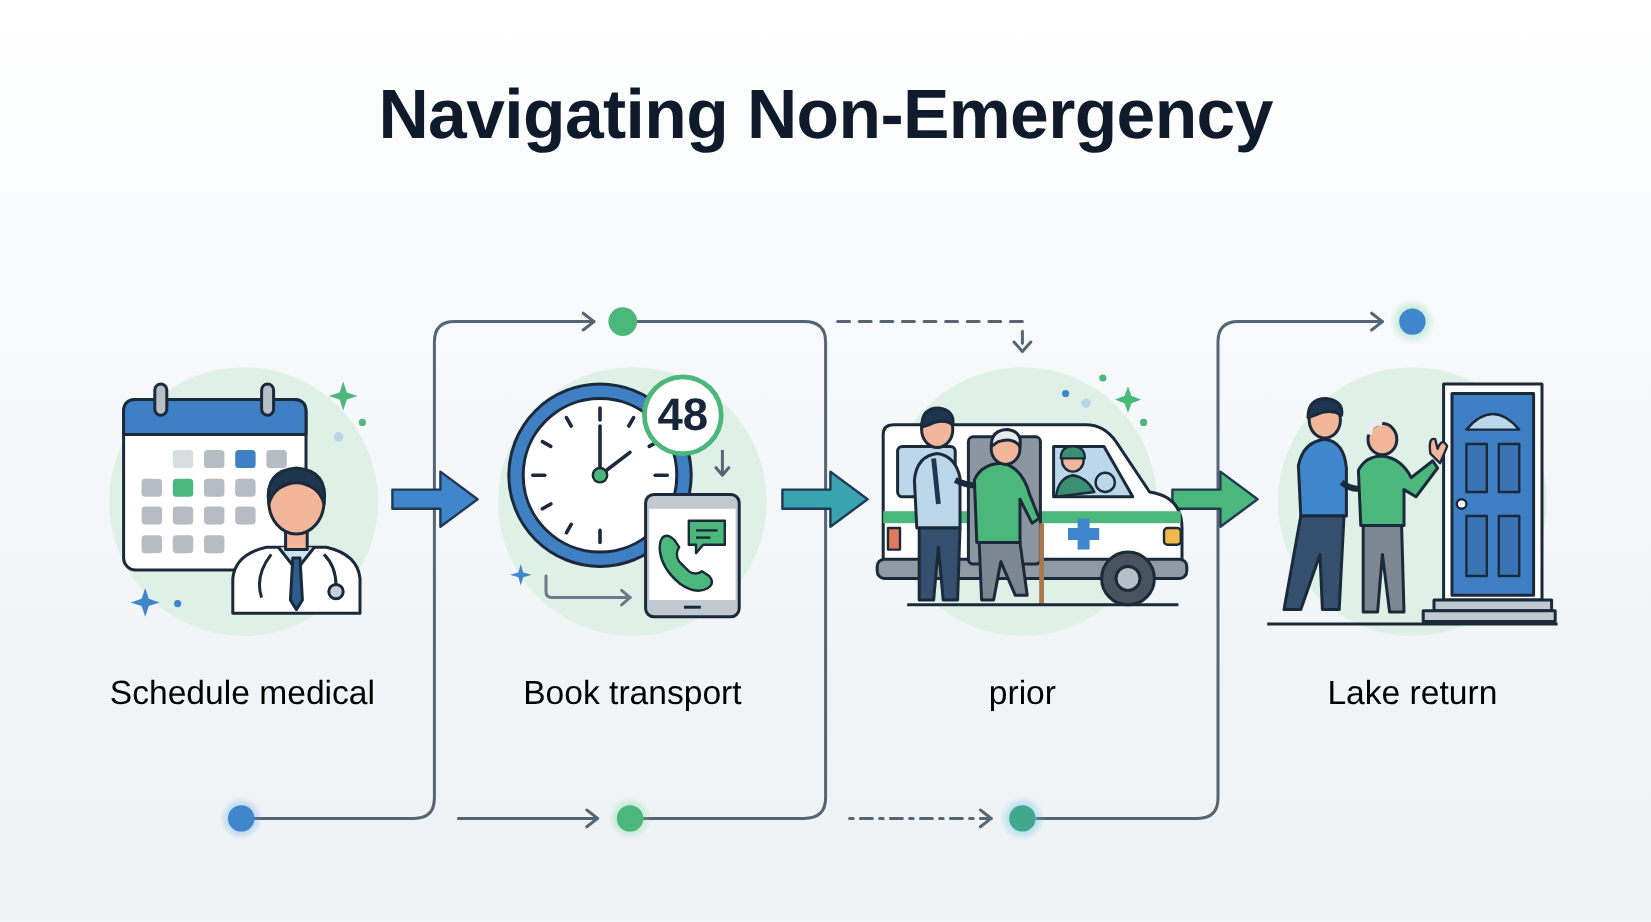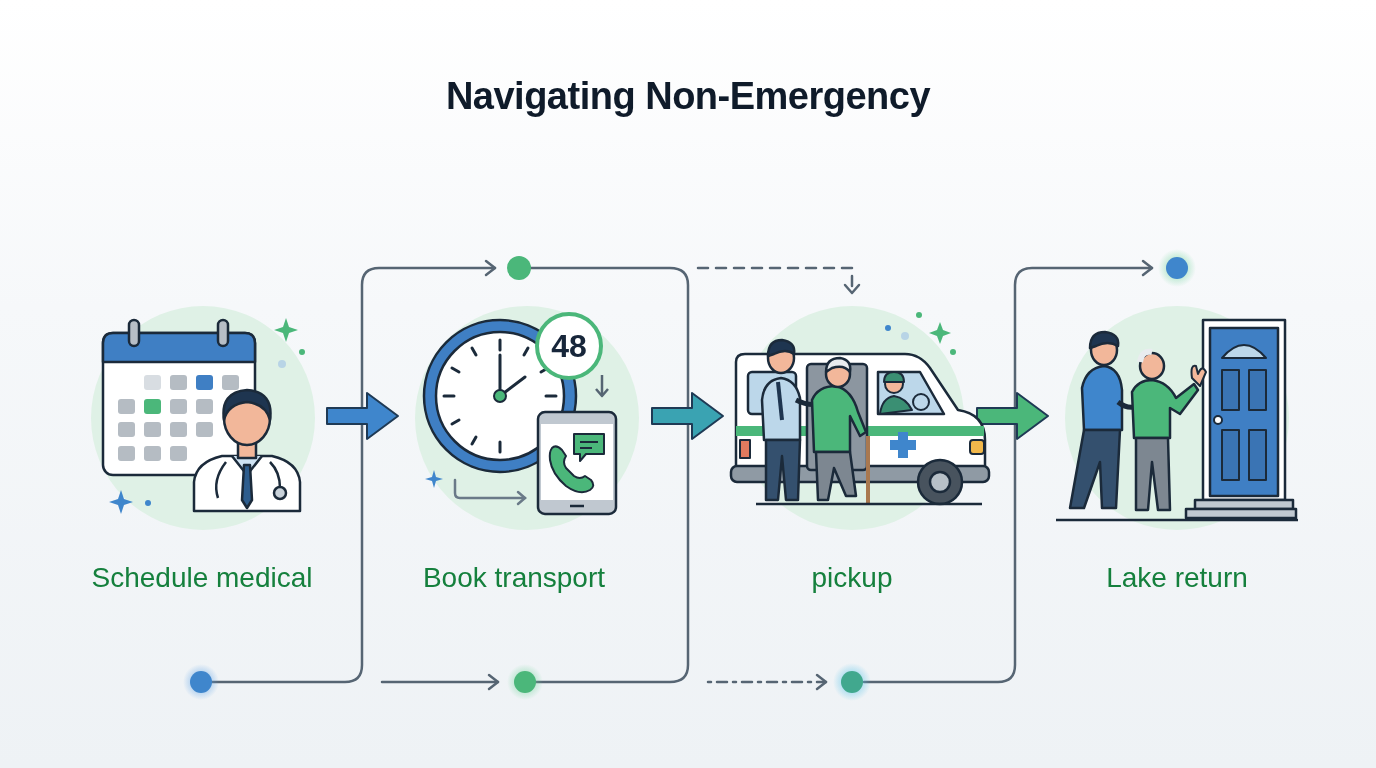--- a/index.html
+++ b/index.html
@@ -4,34 +4,34 @@
 <style>
   html, body { margin: 0; padding: 0; }
   body {
     width: 1376px; height: 768px; overflow: hidden; position: relative;
     background: linear-gradient(180deg, #ffffff 0%, #f6f8fa 40%, #eef2f5 100%);
     font-family: "Liberation Sans", sans-serif;
   }
   .title {
     position: absolute; left: 0; top: 58px; width: 1376px; text-align: center;
     font-family: "Liberation Sans", sans-serif; font-weight: bold;
-    font-size: 38px; line-height: 76px; color: #0f1b2a; letter-spacing: -0.5px;
+    font-size: 58px; line-height: 76px; color: #0f1b2a; letter-spacing: -0.5px;
   }
   .title span { display: block; }
   svg.flow { position: absolute; left: 0; top: 0; }
   .step-label {
     position: absolute; width: 280px; text-align: center;
     font-family: "Liberation Sans", sans-serif; font-size: 28px; line-height: 35px;
-    color: #15803d;
+    color: #000000;
   }
   .step-label span { display: block; }
   .badge-48 {
     position: absolute; left: 535px; top: 312px; width: 60px; height: 60px;
     border-radius: 50%; border: 4px solid #4bb77a; background: #fff;
-    font-family: "Liberation Sans", sans-serif; font-weight: bold; font-size: 32px;
+    font-family: "Liberation Sans", sans-serif; font-weight: bold; font-size: 38px;
     line-height: 60px; text-align: center; color: #17263a;
   }
 </style>
 </head>
 <body>
 
 <div class="title">
   <span>Navigating Non-Emergency</span>
 </div>
 
@@ -236,21 +236,21 @@
     <path d="M1140 362 Q1142 350 1152 352" fill="none" stroke="#e9ecef" stroke-width="6"></path>
     <path d="M1192 378 Q1190 364 1196 366 L1198 374 Q1202 364 1206 372 L1200 386 Z" fill="#f2b79a" stroke-width="2"></path>
   </g>
 </svg>
 
 <div class="badge-48">48</div>
 
 <div class="step-label" style="left:62px; top:560px;">
   <span>Schedule medical</span>
 </div>
-<div class="step-label" style="left:374px; top:560px;">
+<div class="step-label" style="left:387px; top:560px;">
   <span>Book transport</span>
 </div>
 <div class="step-label" style="left:712px; top:560px;">
-  <span>pickup</span>
+  <span>prior</span>
 </div>
 <div class="step-label" style="left:1037px; top:560px;">
   <span>Lake return</span>
 </div>
 
 </body></html>

